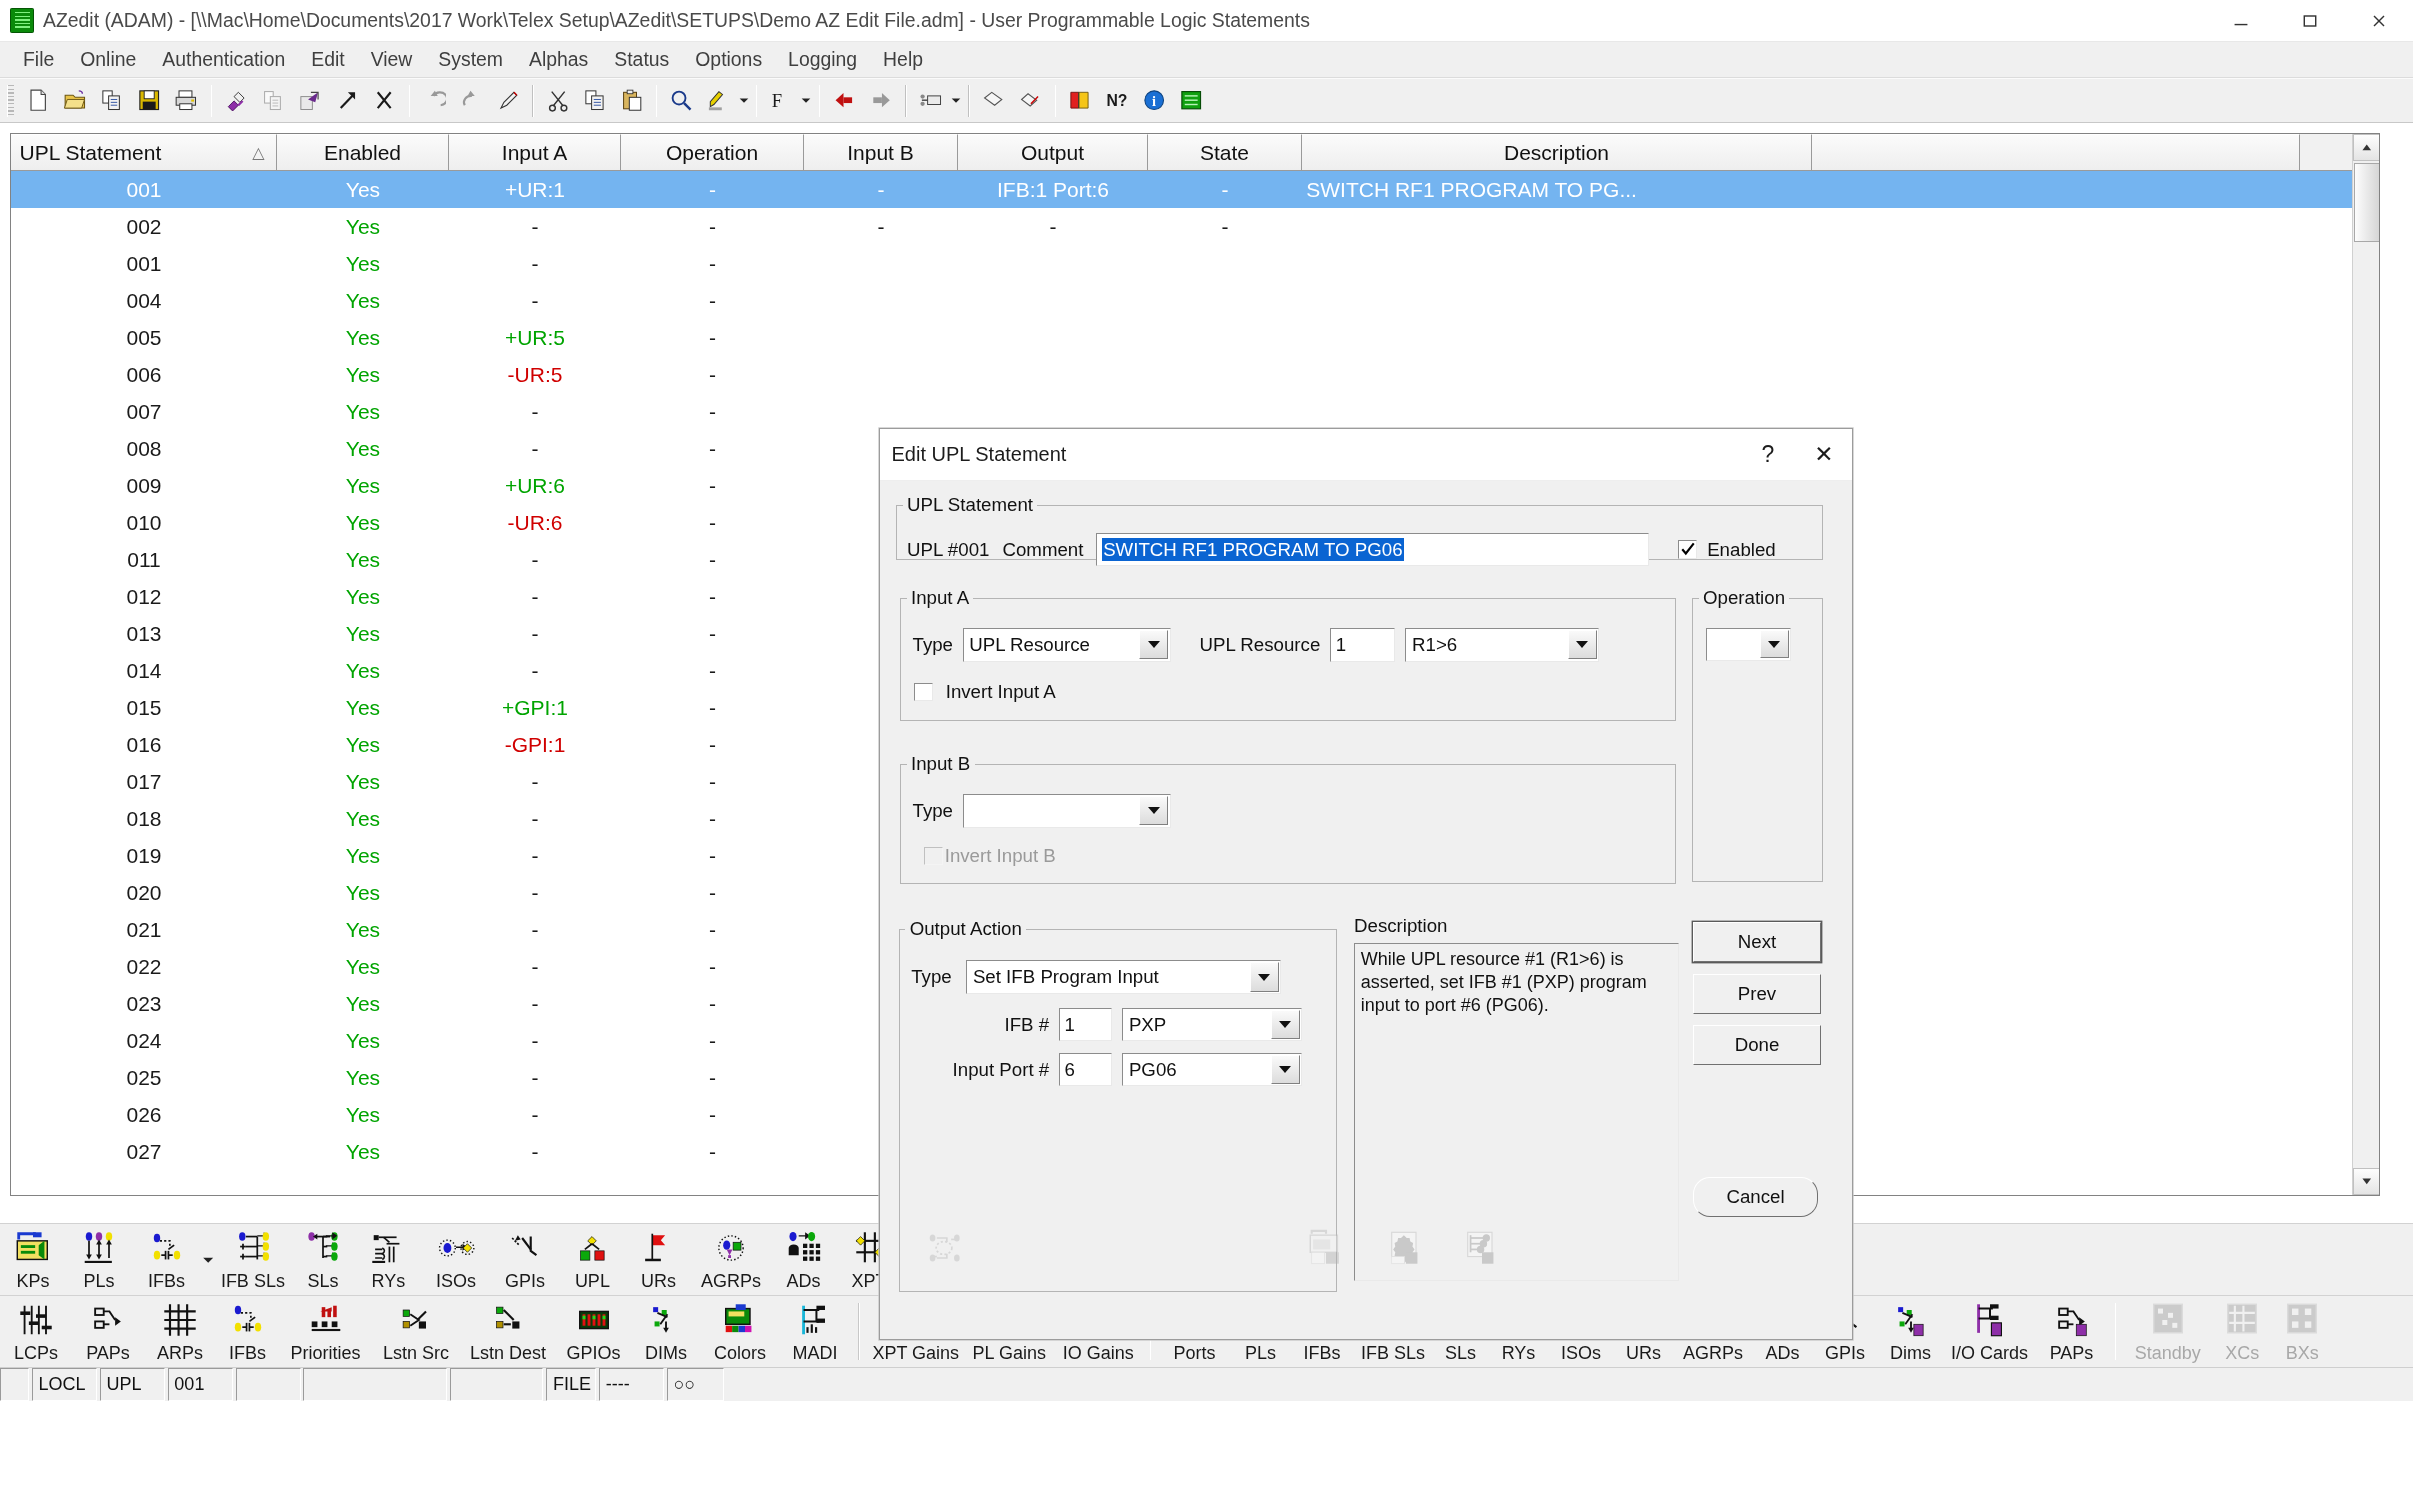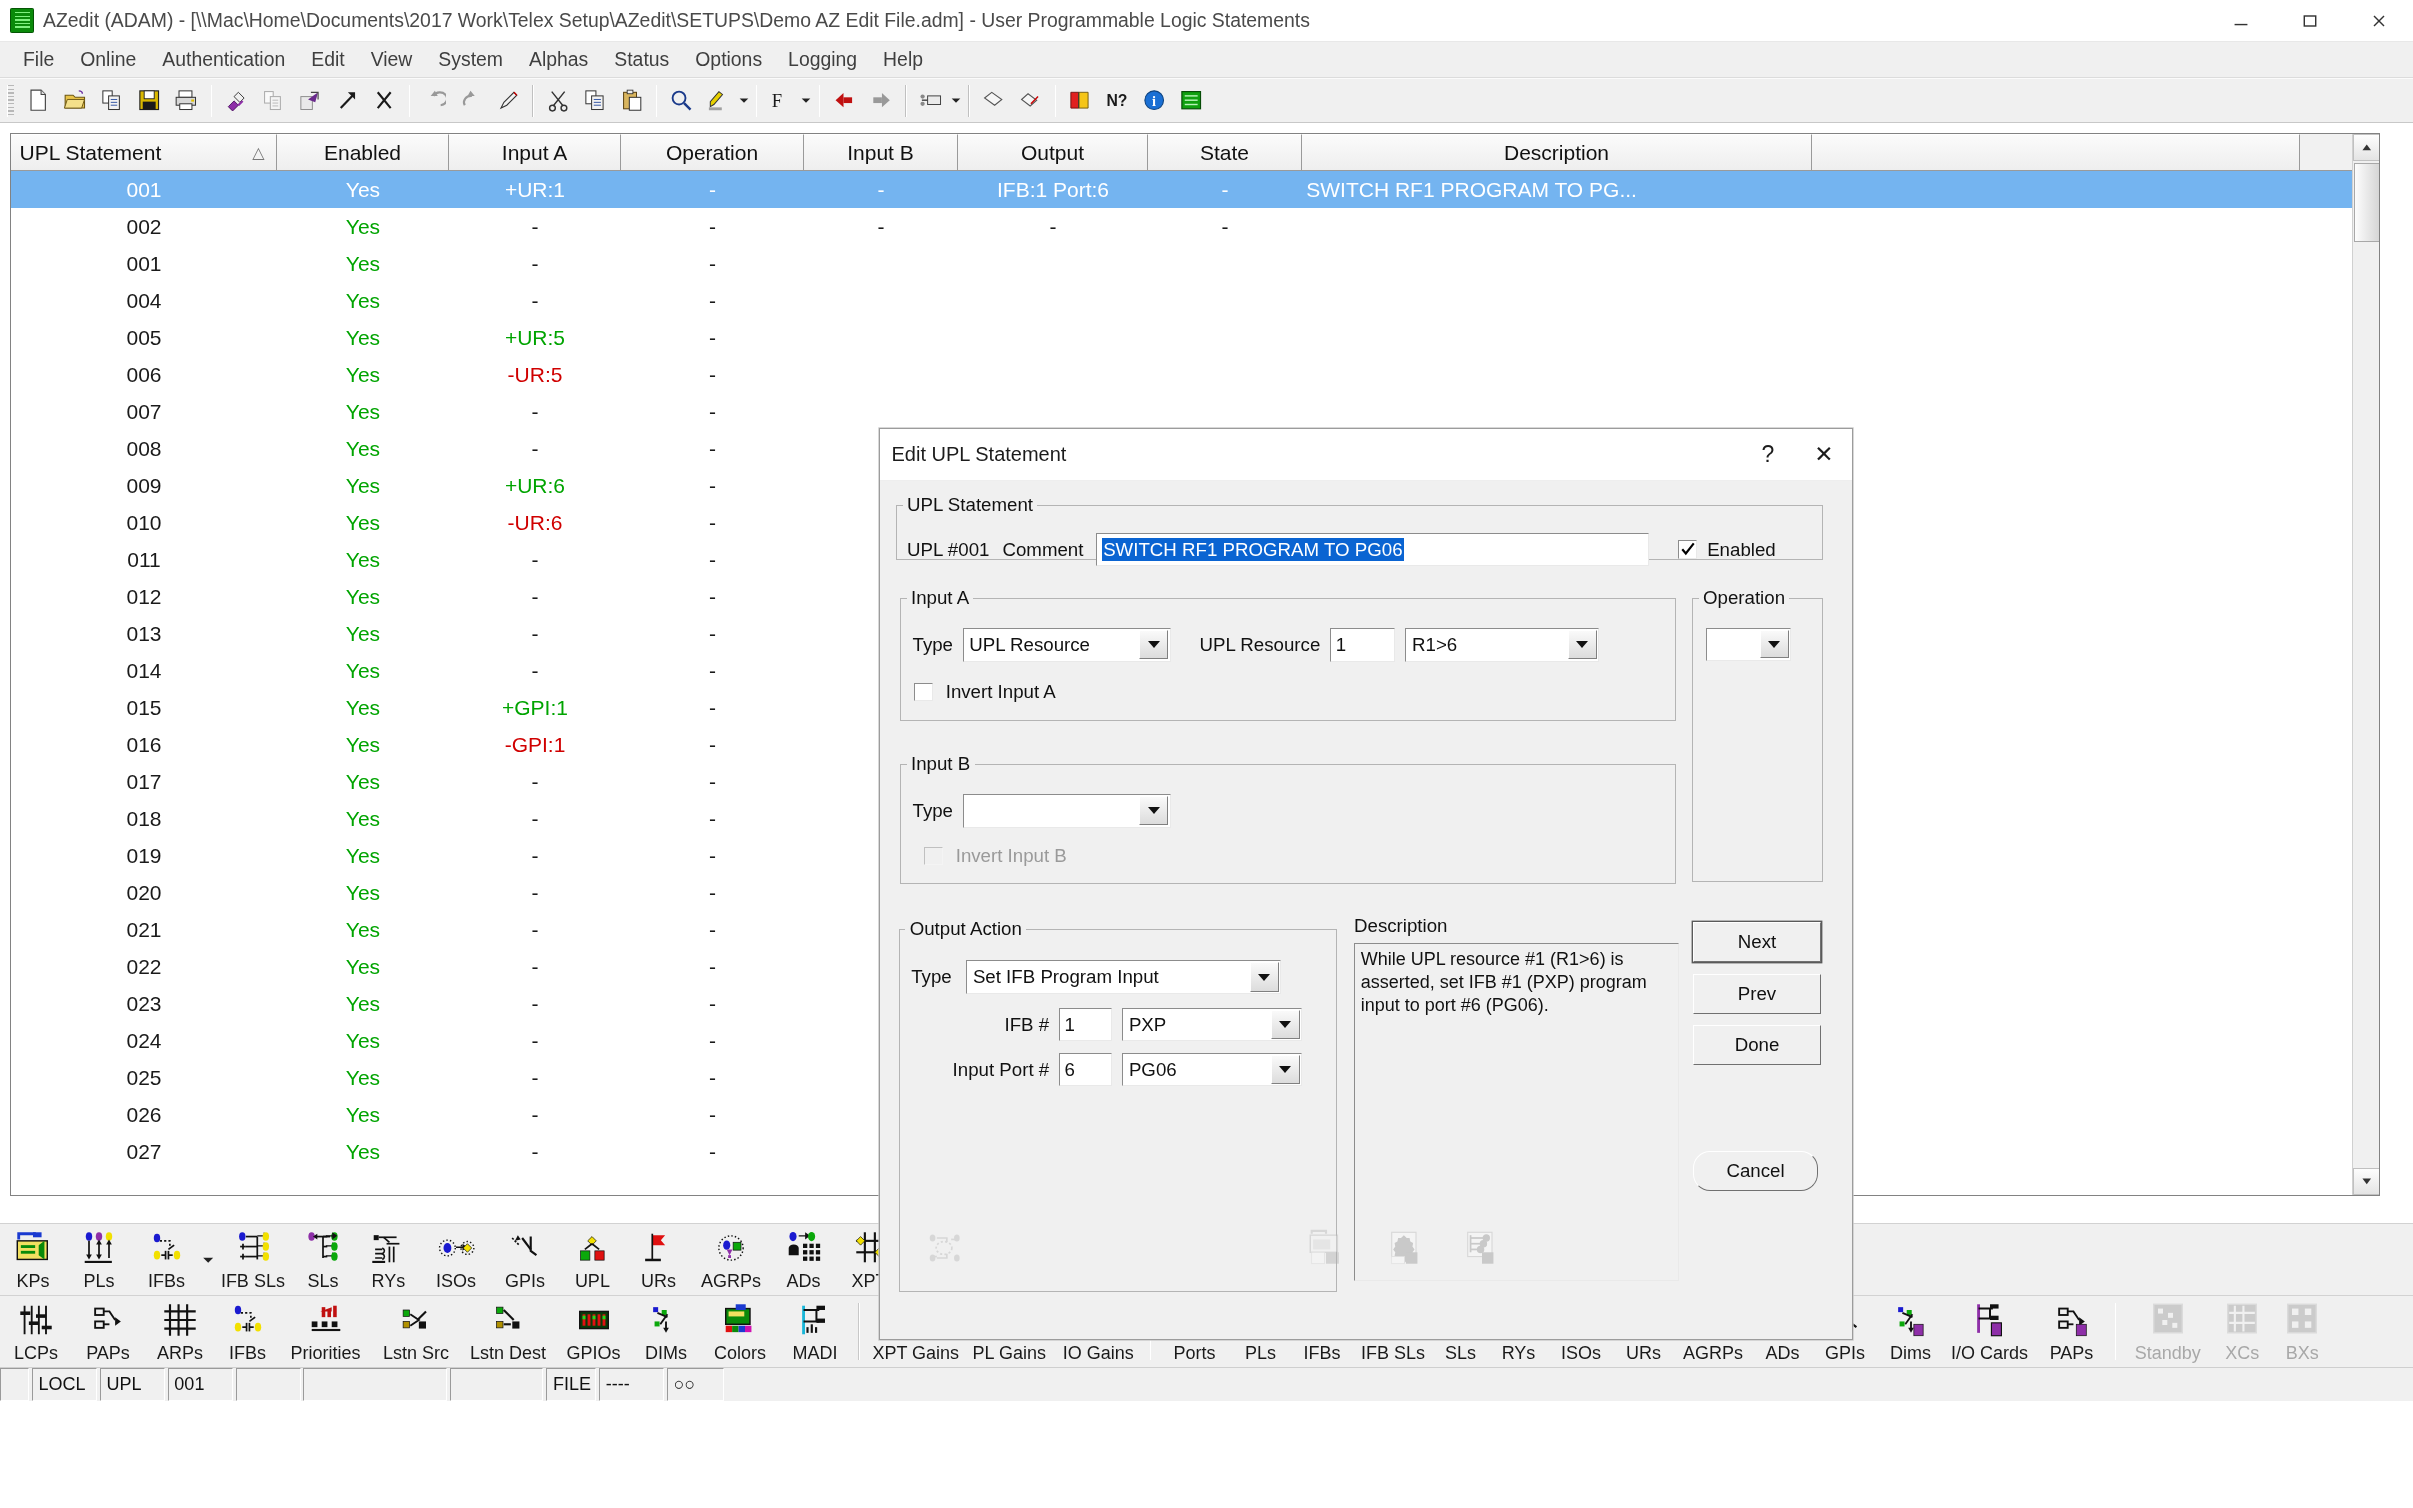--- a/index.html
+++ b/index.html
@@ -842,21 +842,21 @@
         <legend>Input B</legend>
         <div style="position:absolute; left:11.5px; top:18.7px; display:flex; align-items:center;">
           <span class="lbl" style="width:50px;">Type</span>
           <div class="combo" style="width:208px; height:34px;">
             <span class="val"></span>
             <span class="arrow">
                 <i></i>
               </span>
           </div>
         </div>
-        <div style="position:absolute; left:13px; top:70px; display:flex; align-items:center; gap:13px;padding-left:10px;">
+        <div style="position:absolute; left:13px; top:70px; display:flex; align-items:center; gap:2px;padding-left:10px;">
           <div class="chk dis"></div>
           <span class="lbl dis">Invert Input B</span>
         </div>
       </fieldset>
 
       <fieldset class="gb" style="left:18.7px; top:437px; width:438px; height:374px;">
         <legend>Output Action</legend>
         <div style="position:absolute; left:11.5px; top:20px; display:flex; align-items:center;">
           <span class="lbl" style="width:55px;">Type</span>
           <div class="combo" style="width:315px; height:34px;">
@@ -894,21 +894,21 @@
 
       <div style="position:absolute; left:474px; top:434px; width:330px;">
         <div class="lbl">Description</div>
         <div class="descbox" style="width:325px; height:338px; margin-top:5.7px;">While UPL resource #1 (R1&gt;6) is asserted, set IFB #1 (PXP) program input to port #6 (PG06).</div>
       </div>
 
       <div style="position:absolute; left:813px; top:441px;">
         <div class="btn default" style="width:128px; height:40px;">Next</div>
         <div class="btn" style="width:128px; height:40px; margin-top:11.5px;">Prev</div>
         <div class="btn" style="width:128px; height:40px; margin-top:11.5px;">Done</div>
-        <div class="btn" style="width:125px; height:40px; margin-top:86px;border-radius:17px;">Cancel</div>
+        <div class="btn" style="width:125px; height:40px; margin-top:112px;border-radius:17px;">Cancel</div>
       </div>
 
     </div>
   </div>
 </div>
 
 <div id="bottombars">
   <div class="bbar" id="bbar1">
       <div class="bbtn" style="width: 66px;">
         <div class="ic">

